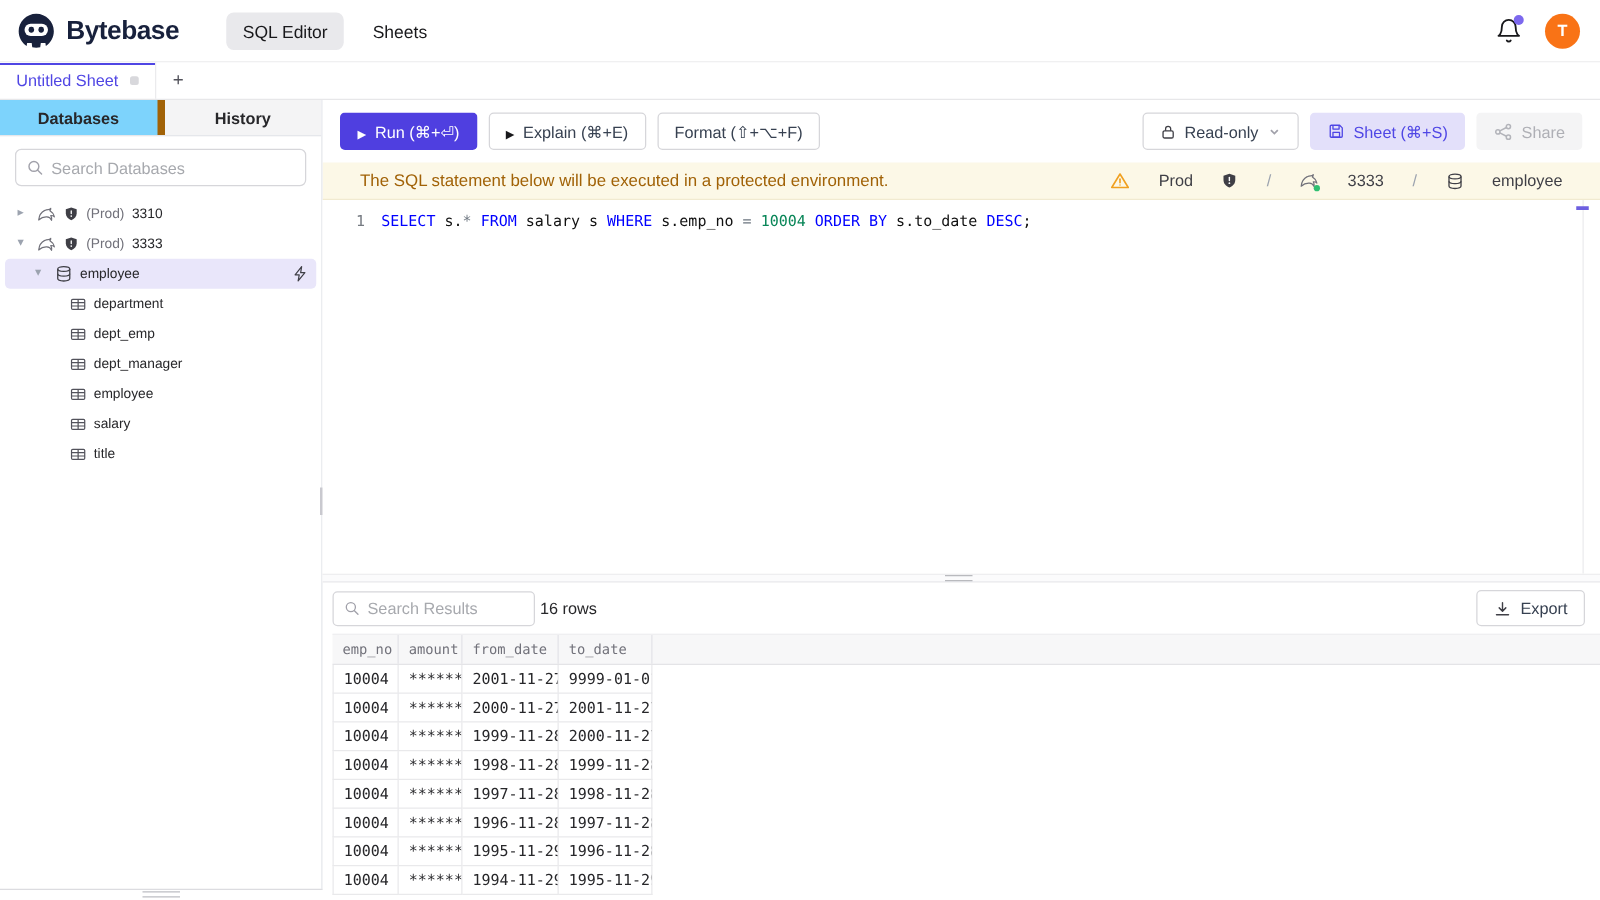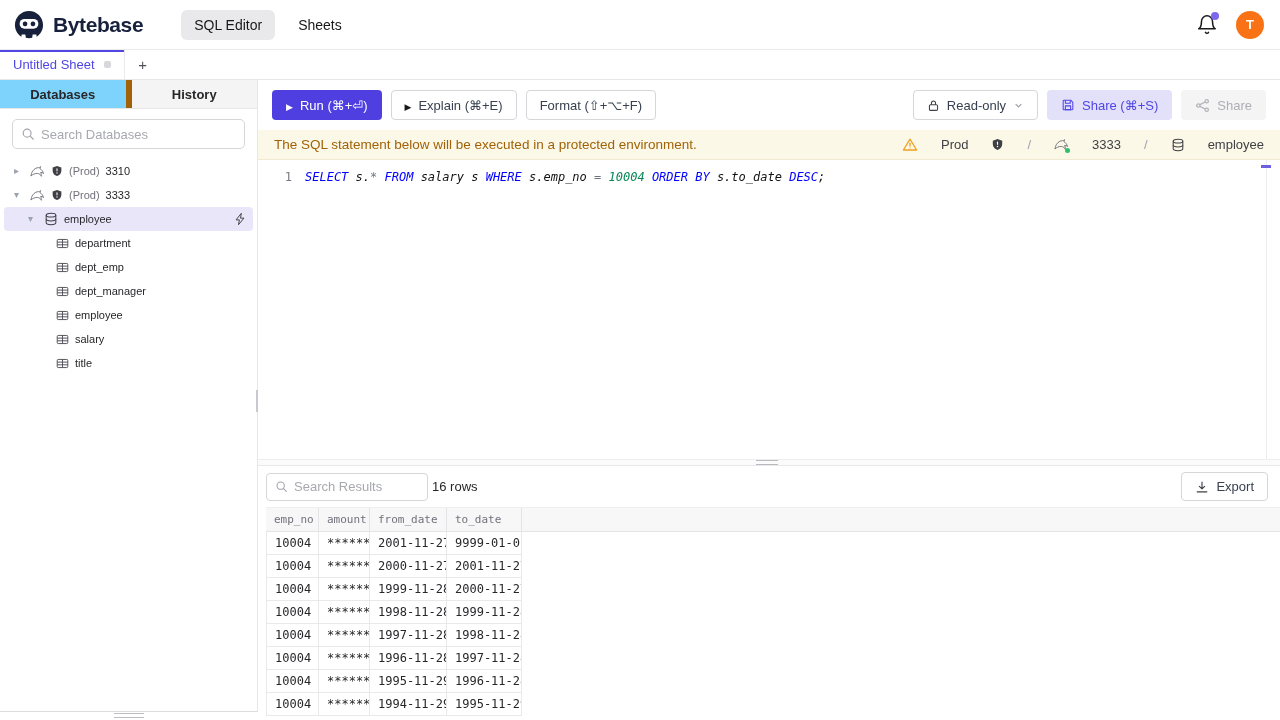--- a/index.html
+++ b/index.html
@@ -104,33 +104,33 @@
   .btn-plain  { border-color: #d6d6da; }
   .btn-save { background: #e3e0fa; color: #4f46e5; font-weight: 500; }
   .btn-share { background: #f4f4f5; color: #aeafb5; font-weight: 500; }
   .toolbar-right { margin-left: auto; display: flex; align-items: center; gap: 9px; }
   .play::before { content: "\25B6"; font-size: 9px; }
   .play.dark { color: #18181b; }
 
   
   .banner {
     height: 30px; flex: 0 0 30px; background: #fcf8e7; border-bottom: 1px solid #f1ead0;
-    display: flex; align-items: center; justify-content: space-between; padding: 0 16px;
+    display: flex; align-items: center; justify-content: space-between; padding: 0 30px;
   }
   .banner-msg { color: #a16207; font-size: 13.5px; }
   .banner-ctx { display: flex; align-items: center; gap: 23px; color: #3f3f46; font-size: 13px; }
   .banner-sep { color: #9ca3af; }
   .rel { position: relative; display: inline-flex; }
   .green-dot { position: absolute; right: -1px; bottom: -1px; width: 5px; height: 5px; border-radius: 50%; background: #2fbf71; }
 
   
   .editor { height: 299px; flex: 0 0 299px; position: relative; background: #fff; padding-top: 7px; cursor: text; }
   .code-line { display: flex; height: 21px; line-height: 21px; font-family: "DejaVu Sans Mono", monospace; font-size: 12px; white-space: pre; }
   .ln { width: 34px; text-align: right; color: #767b82; flex: 0 0 34px; }
-  .code { margin-left: 13px; font-style: italic; }
+  .code { margin-left: 13px; }
   .tok-kw { color: #0000ff; }
   .tok-num { color: #098658; }
   .tok-op { color: #6e7781; }
   .tok-pl { color: #111111; }
   .overview-ruler { position: absolute; top: 0; right: 13px; width: 1px; height: 100%; background: #ececee; }
   .cursor-mark { position: absolute; top: 5px; right: 9px; width: 10px; height: 3px; background: #6d5fe0; }
 
   
   .h-divider { height: 7px; flex: 0 0 7px; background: #fbfbfc; border-top: 1px solid #eeeef0; border-bottom: 1px solid #e9e9eb; position: relative; cursor: row-resize; }
   .grip-h { position: absolute; left: 498px; top: 0; width: 22px; height: 5px; border-top: 1px solid #b9babe; border-bottom: 1px solid #b9babe; }
@@ -367,21 +367,21 @@
             </span>
           </button>
           <button class="btn btn-save">
             <span class="icon">
               <svg width="14" height="14" viewBox="0 0 16 16" fill="none" stroke="#4f46e5" stroke-width="1.2" stroke-linejoin="round">
                 <path d="M2.5 3.5c0-.6.4-1 1-1h7.6l2.4 2.4v7.6c0 .6-.4 1-1 1h-9c-.6 0-1-.4-1-1z"></path>
                 <path d="M5 2.7V6h5.6V2.7"></path>
                 <rect x="5" y="9" width="6" height="4.3"></rect>
               </svg>
             </span>
-            <span>Share (⌘+S)</span>
+            <span>Sheet (⌘+S)</span>
           </button>
           <button class="btn btn-share">
             <span class="icon">
               <svg width="15" height="15" viewBox="0 0 16 16" fill="none" stroke="#b3b4ba" stroke-width="1.3">
                 <circle cx="12.5" cy="3.5" r="1.8"></circle>
                   <circle cx="3.5" cy="8" r="1.8"></circle>
                   <circle cx="12.5" cy="12.5" r="1.8"></circle>
                 <path d="M5.2 7.1l5.6-2.8M5.2 8.9l5.6 2.8"></path>
               </svg>
             </span>

